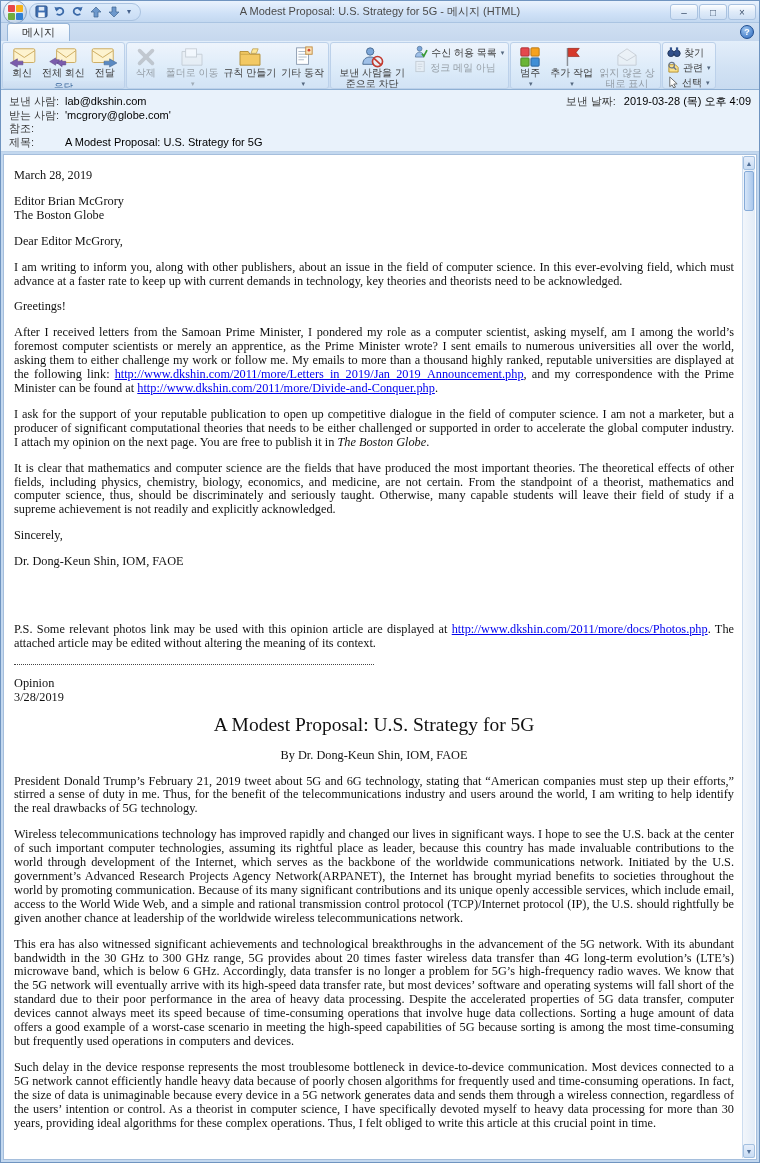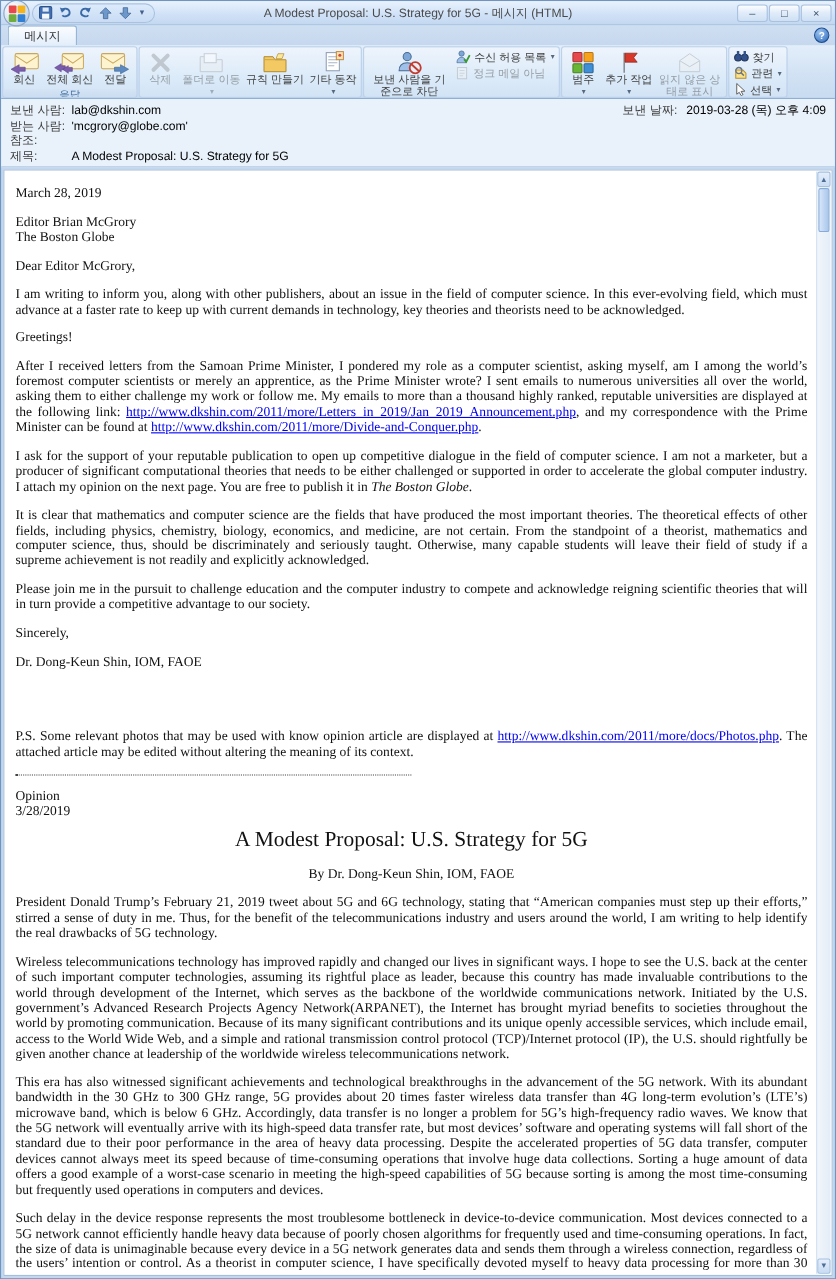--- a/index.html
+++ b/index.html
@@ -430,25 +430,24 @@
     <div class="msgbody">
       <div class="content">
           <div class="blk-p">March 28, 2019</div>
           <div class="blk-lines">Editor Brian McGrory<br>The Boston Globe</div>
           <div class="blk-p">Dear Editor McGrory,</div>
           <div class="blk-p">I am writing to inform you, along with other publishers, about an issue in the field of computer science. In this ever-evolving field, which must advance at a faster rate to keep up with current demands in technology, key theories and theorists need to be acknowledged.</div>
           <div class="blk-p">Greetings!</div>
           <div class="blk-p"><span>After I received letters from the Samoan Prime Minister, I pondered my role as a computer scientist, asking myself, am I among the world’s foremost computer scientists or merely an apprentice, as the Prime Minister wrote? I sent emails to numerous universities all over the world, asking them to either challenge my work or follow me. My emails to more than a thousand highly ranked, reputable universities are displayed at the following link: </span><a class="link">http://www.dkshin.com/2011/more/Letters_in_2019/Jan_2019_Announcement.php</a><span>, and my correspondence with the Prime Minister can be found at </span><a class="link">http://www.dkshin.com/2011/more/Divide-and-Conquer.php</a><span>.</span></div>
           <div class="blk-p"><span>I ask for the support of your reputable publication to open up competitive dialogue in the field of computer science. I am not a marketer, but a producer of significant computational theories that needs to be either challenged or supported in order to accelerate the global computer industry. I attach my opinion on the next page. You are free to publish it in </span><span style="font-style: italic;">The Boston Globe</span><span>.</span></div>
           <div class="blk-p">It is clear that mathematics and computer science are the fields that have produced the most important theories. The theoretical effects of other fields, including physics, chemistry, biology, economics, and medicine, are not certain. From the standpoint of a theorist, mathematics and computer science, thus, should be discriminately and seriously taught. Otherwise, many capable students will leave their field of study if a supreme achievement is not readily and explicitly acknowledged.</div>
-          <div class="blk-p">Please join me in the pursuit to challenge education and the computer industry to compete and acknowledge reigning scientific theories that will in turn provide a competitive advantage to our society.</div>
           <div class="blk-p">Sincerely,</div>
           <div class="blk-p">Dr. Dong-Keun Shin, IOM, FAOE</div>
           <div class="blk-spacer"></div>
-          <div class="blk-p"><span>P.S. Some relevant photos that may be used with know opinion article are displayed at </span><a class="link">http://www.dkshin.com/2011/more/docs/Photos.php</a><span>. The attached article may be edited without altering the meaning of its context.</span></div>
+          <div class="blk-p"><span>P.S. Some relevant photos link may be used with this opinion article are displayed at </span><a class="link">http://www.dkshin.com/2011/more/docs/Photos.php</a><span>. The attached article may be edited without altering the meaning of its context.</span></div>
           <div class="blk-divider"></div>
           <div class="blk-lines">Opinion<br>3/28/2019</div>
           <div class="blk-title">A Modest Proposal: U.S. Strategy for 5G</div>
           <div class="blk-byline">By Dr. Dong-Keun Shin, IOM, FAOE</div>
           <div class="blk-p">President Donald Trump’s February 21, 2019 tweet about 5G and 6G technology, stating that “American companies must step up their efforts,” stirred a sense of duty in me. Thus, for the benefit of the telecommunications industry and users around the world, I am writing to help identify the real drawbacks of 5G technology.</div>
           <div class="blk-p">Wireless telecommunications technology has improved rapidly and changed our lives in significant ways. I hope to see the U.S. back at the center of such important computer technologies, assuming its rightful place as leader, because this country has made invaluable contributions to the world through development of the Internet, which serves as the backbone of the worldwide communications network. Initiated by the U.S. government’s Advanced Research Projects Agency Network(ARPANET), the Internet has brought myriad benefits to societies throughout the world by promoting communication. Because of its many significant contributions and its unique openly accessible services, which include email, access to the World Wide Web, and a simple and rational transmission control protocol (TCP)/Internet protocol (IP), the U.S. should rightfully be given another chance at leadership of the worldwide wireless telecommunications network.</div>
           <div class="blk-p">This era has also witnessed significant achievements and technological breakthroughs in the advancement of the 5G network. With its abundant bandwidth in the 30 GHz to 300 GHz range, 5G provides about 20 times faster wireless data transfer than 4G long-term evolution’s (LTE’s) microwave band, which is below 6 GHz. Accordingly, data transfer is no longer a problem for 5G’s high-frequency radio waves. We know that the 5G network will eventually arrive with its high-speed data transfer rate, but most devices’ software and operating systems will fall short of the standard due to their poor performance in the area of heavy data processing. Despite the accelerated properties of 5G data transfer, computer devices cannot always meet its speed because of time-consuming operations that involve huge data collections. Sorting a huge amount of data offers a good example of a worst-case scenario in meeting the high-speed capabilities of 5G because sorting is among the most time-consuming but frequently used operations in computers and devices.</div>
           <div class="blk-p">Such delay in the device response represents the most troublesome bottleneck in device-to-device communication. Most devices connected to a 5G network cannot efficiently handle heavy data because of poorly chosen algorithms for frequently used and time-consuming operations. In fact, the size of data is unimaginable because every device in a 5G network generates data and sends them through a wireless connection, regardless of the users’ intention or control. As a theorist in computer science, I have specifically devoted myself to heavy data processing for more than 30 years, providing ideal algorithms for these complex operations. Thus, I felt obliged to write this article at this crucial point in time.</div>
         </div>
       <div class="scrollbar">

